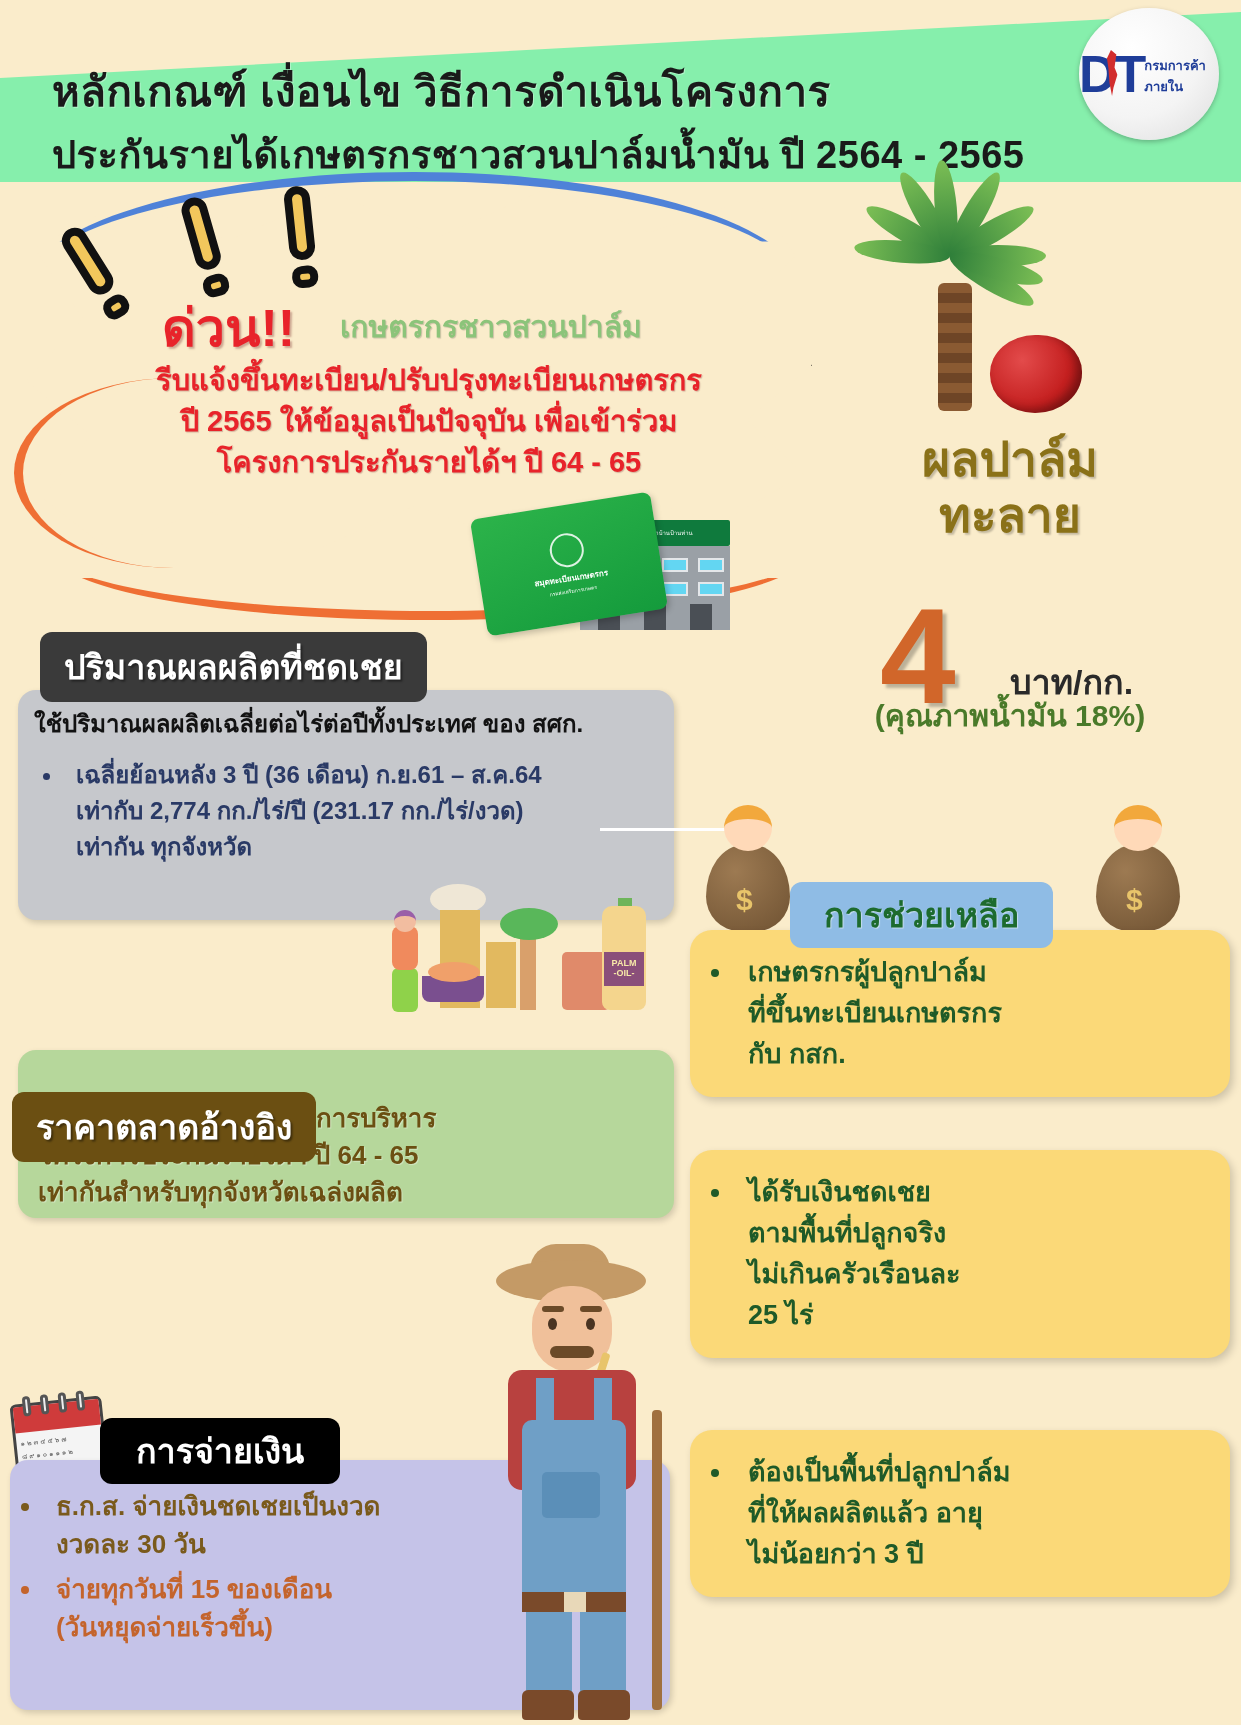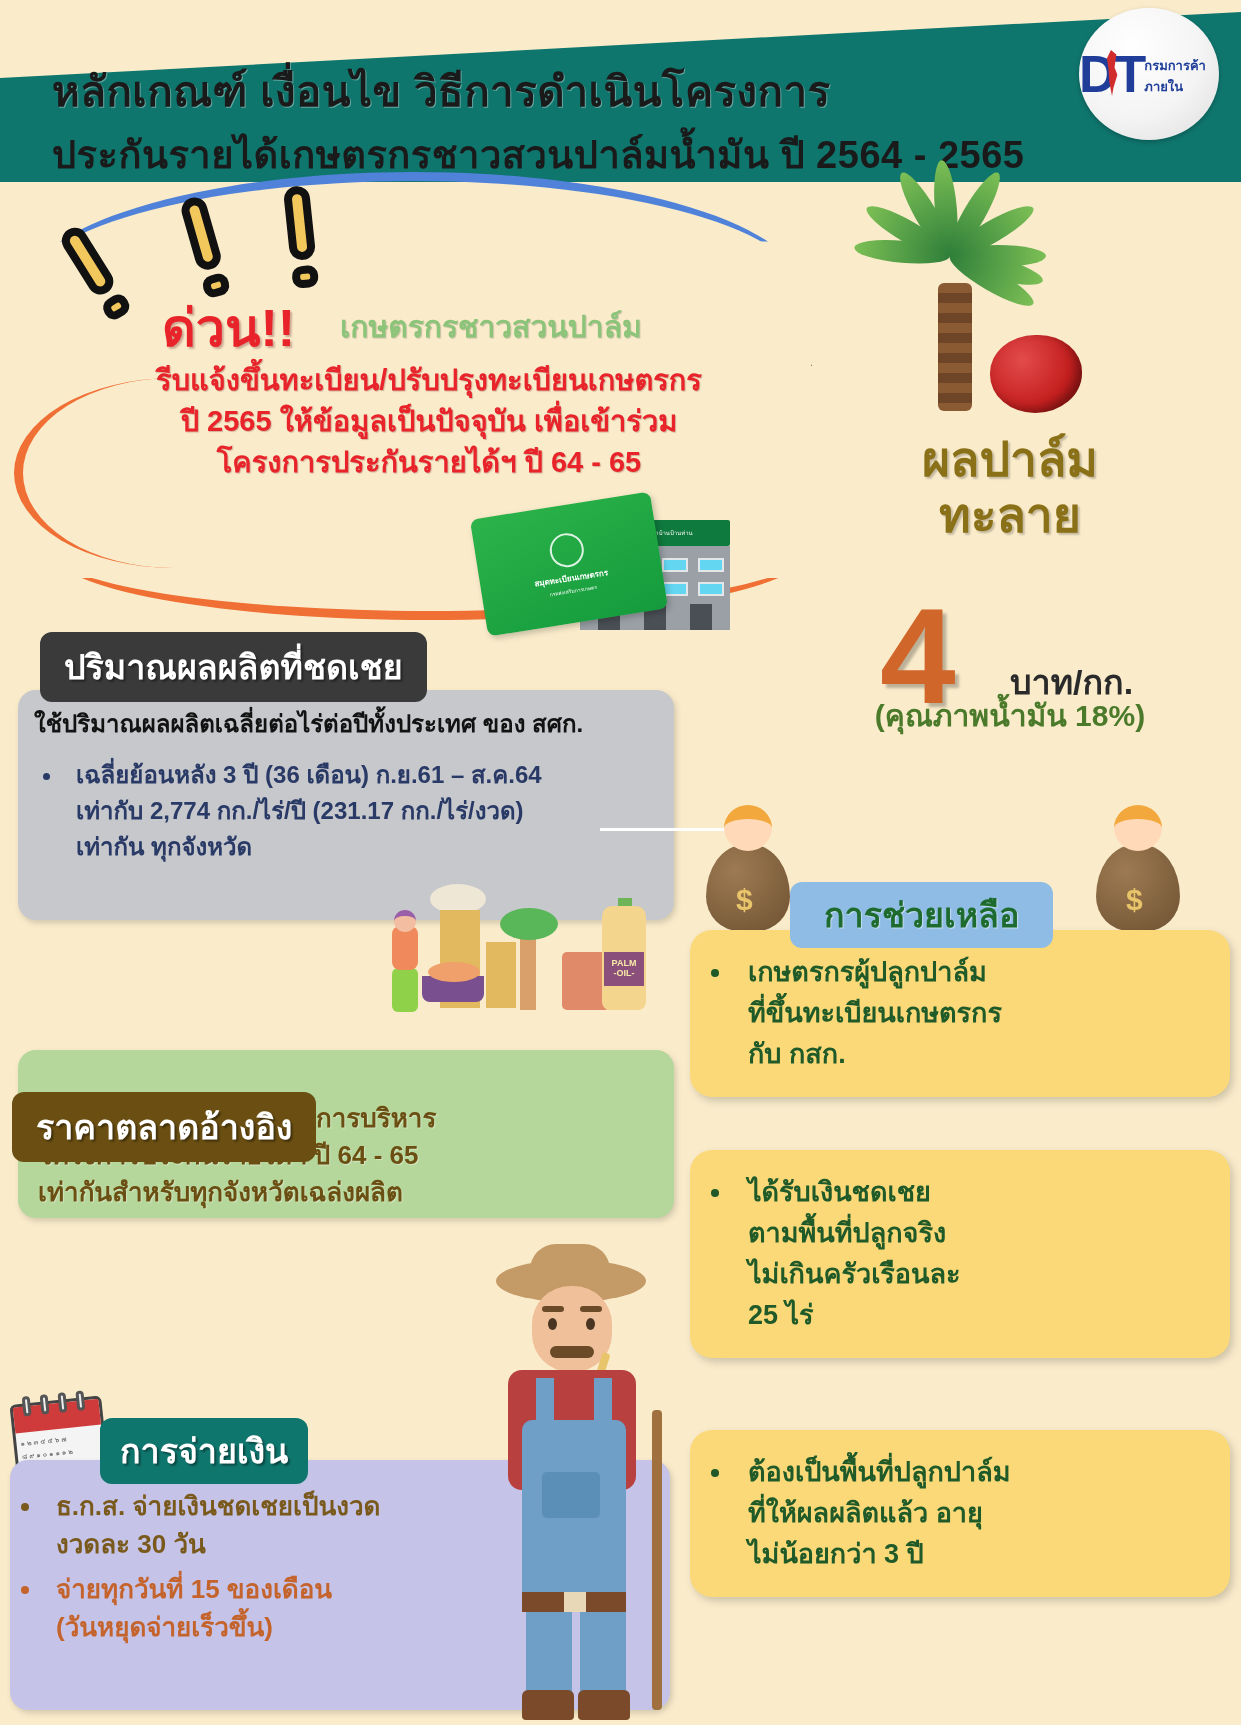--- a/index.html
+++ b/index.html
@@ -11,21 +11,21 @@
     position: relative;
     overflow: hidden;
   }
 
   
   .header {
     position: absolute;
     top: 0; left: 0;
     width: 1241px;
     height: 182px;
-    background: #0f766e;
+    background: #86efac;
     overflow: hidden;
   }
   .header-wedge {
     position: absolute;
     top: 0; left: 0;
     width: 1241px;
     height: 90px;
     background: #faeccb;
     clip-path: polygon(0 0, 1241px 0, 1241px 12px, 0 78px);
   }
@@ -285,21 +285,21 @@
     padding: 8px 24px;
     border-radius: 12px;
     font-size: 34px;
     font-weight: bold;
     color: #fff;
     text-shadow: 2px 2px 2px rgba(0,0,0,.4);
     z-index: 4;
   }
   #pill-qty   { left: 40px; top: 632px;  background: #3a3a3a; }
   #pill-price { left: 12px; top: 1092px; background: #6b4f12; }
-  #pill-pay   { left: 100px; top: 1418px; background: #0f766e; color:#fff; padding: 6px 20px;}
+  #pill-pay   { left: 100px; top: 1418px; background: #000000; color:#fff; padding: 6px 36px;}
   #pill-help  { left: 790px; top: 882px; background: #8fbce5; color: #1d6b2e; text-shadow: 1px 1px 1px rgba(255,255,255,.5); padding: 6px 34px;}
 
   
   .panel {
     position: absolute;
     border-radius: 18px;
     box-shadow: 2px 3px 6px rgba(0,0,0,.16);
   }
   #panel-qty {
     left: 18px; top: 690px;

